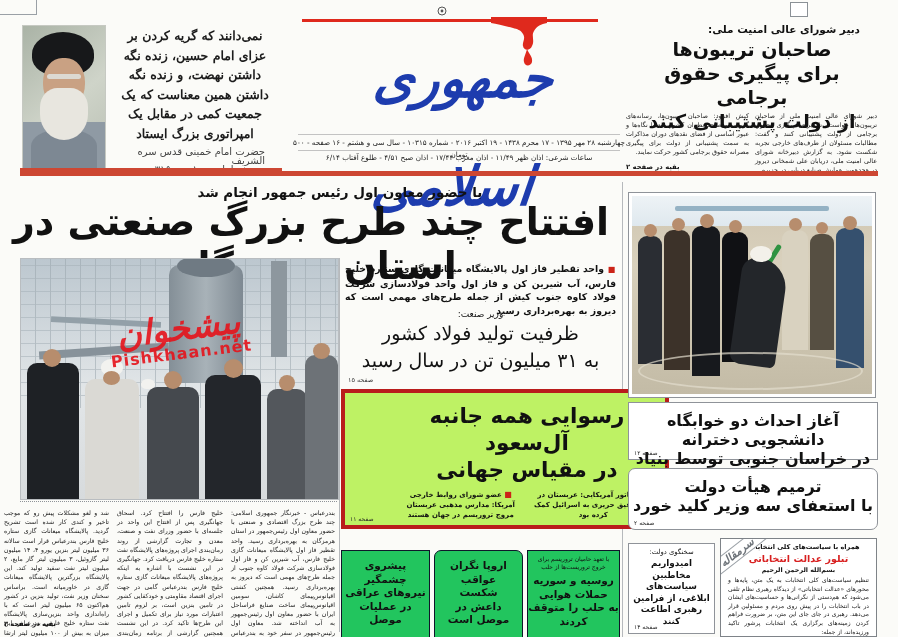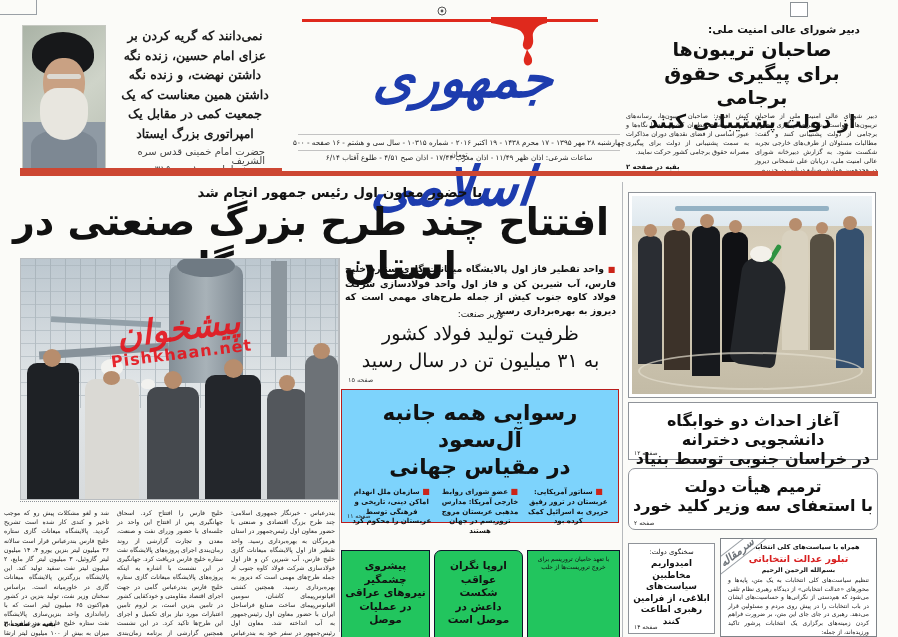--- a/index.html
+++ b/index.html
@@ -88,21 +88,21 @@
   .vline-right{left:622px;top:182px;width:1px;height:455px;background:#b6b9bc;}
 
   
   .lead{left:345px;top:262px;width:271px;font-size:9.3px;font-weight:bold;line-height:13.6px;}
   .bullet{color:#cc2418;font-size:8px;}
   .steel-kicker{left:345px;top:309px;width:271px;font-size:9px;}
   .steel-headline{left:345px;top:320px;width:271px;font-size:19px;font-weight:400;line-height:27px;
     font-family:"DejaVu Serif","Liberation Serif",serif;}
   .steel-ref{left:348px;top:376px;font-size:6.4px;color:#333;}
 
-  .saud-box{left:341px;top:389px;width:276px;height:132px;border:1px solid #b91c1c;background:#7dd3fc;}
+  .saud-box{left:341px;top:389px;width:276px;height:132px;border:4px solid #b91c1c;background:#bef264;padding-left:44px;}
   .saud-headline{margin-top:9px;font-size:21.5px;font-weight:800;line-height:27px;text-align:center;}
   .saud-bullets{display:flex;flex-direction:row;gap:7px;padding:7px 9px 0 9px;}
   .saud-bullets .sb{flex:1;font-size:7px;font-weight:bold;line-height:9.8px;text-align:center;}
   .boxref{position:absolute;left:5px;bottom:3px;font-size:6px;color:#222;}
 
   .nbox{position:absolute;top:530px;height:96px;border:1px solid #0f172a;background:#22c55e;margin-top:20px;}
   .nbox-1{left:527px;width:91px;}
   .nbox-2{left:434px;width:87px;border-radius:7px;}
   .nbox-3{left:341px;width:87px;}
   .nbox .kick{font-size:6px;line-height:8px;text-align:center;padding:4px 4px 0 4px;}
@@ -240,28 +240,31 @@
 <div class="abs steel-headline ctr pre">ظرفیت تولید فولاد کشور
 به ۳۱ میلیون تن در سال رسید</div>
 <div class="abs steel-ref">صفحه ۱۵</div>
 
 <div class="abs saud-box">
   <div class="saud-headline pre">رسوایی همه جانبه آل‌سعود
 در مقیاس جهانی</div>
   <div class="saud-bullets">
     <div class="sb"><span class="bullet">■</span> <span>سناتور آمریکایی: عربستان در ترور رفیق حریری به اسرائیل کمک کرده بود</span></div>
     <div class="sb"><span class="bullet">■</span> <span>عضو شورای روابط خارجی آمریکا: مدارس مذهبی عربستان مروج تروریسم در جهان هستند</span></div>
-    <div class="sb"><span class="bullet">■</span> <span>سازمان ملل انهدام اماکن دینی، تاریخی و فرهنگی توسط عربستان را محکوم کرد</span></div>
   </div>
   <div class="boxref">صفحه ۱۱</div>
 </div>
 
 <div class="nbox nbox-1">
   <div class="kick pre">با تعهد حامیان تروریسم برای
 خروج تروریست‌ها از حلب</div>
+  <div class="ttl pre">روسیه و سوریه
+حملات هوایی
+به حلب را متوقف
+کردند</div>
   <div class="boxref">صفحه ۱۴</div>
 </div>
 <div class="nbox nbox-2">
   <div class="ttl pre">اروپا نگران
 عواقب
 شکست
 داعش در
 موصل است</div>
   <div class="boxref">صفحه ۱۴</div>
 </div>

